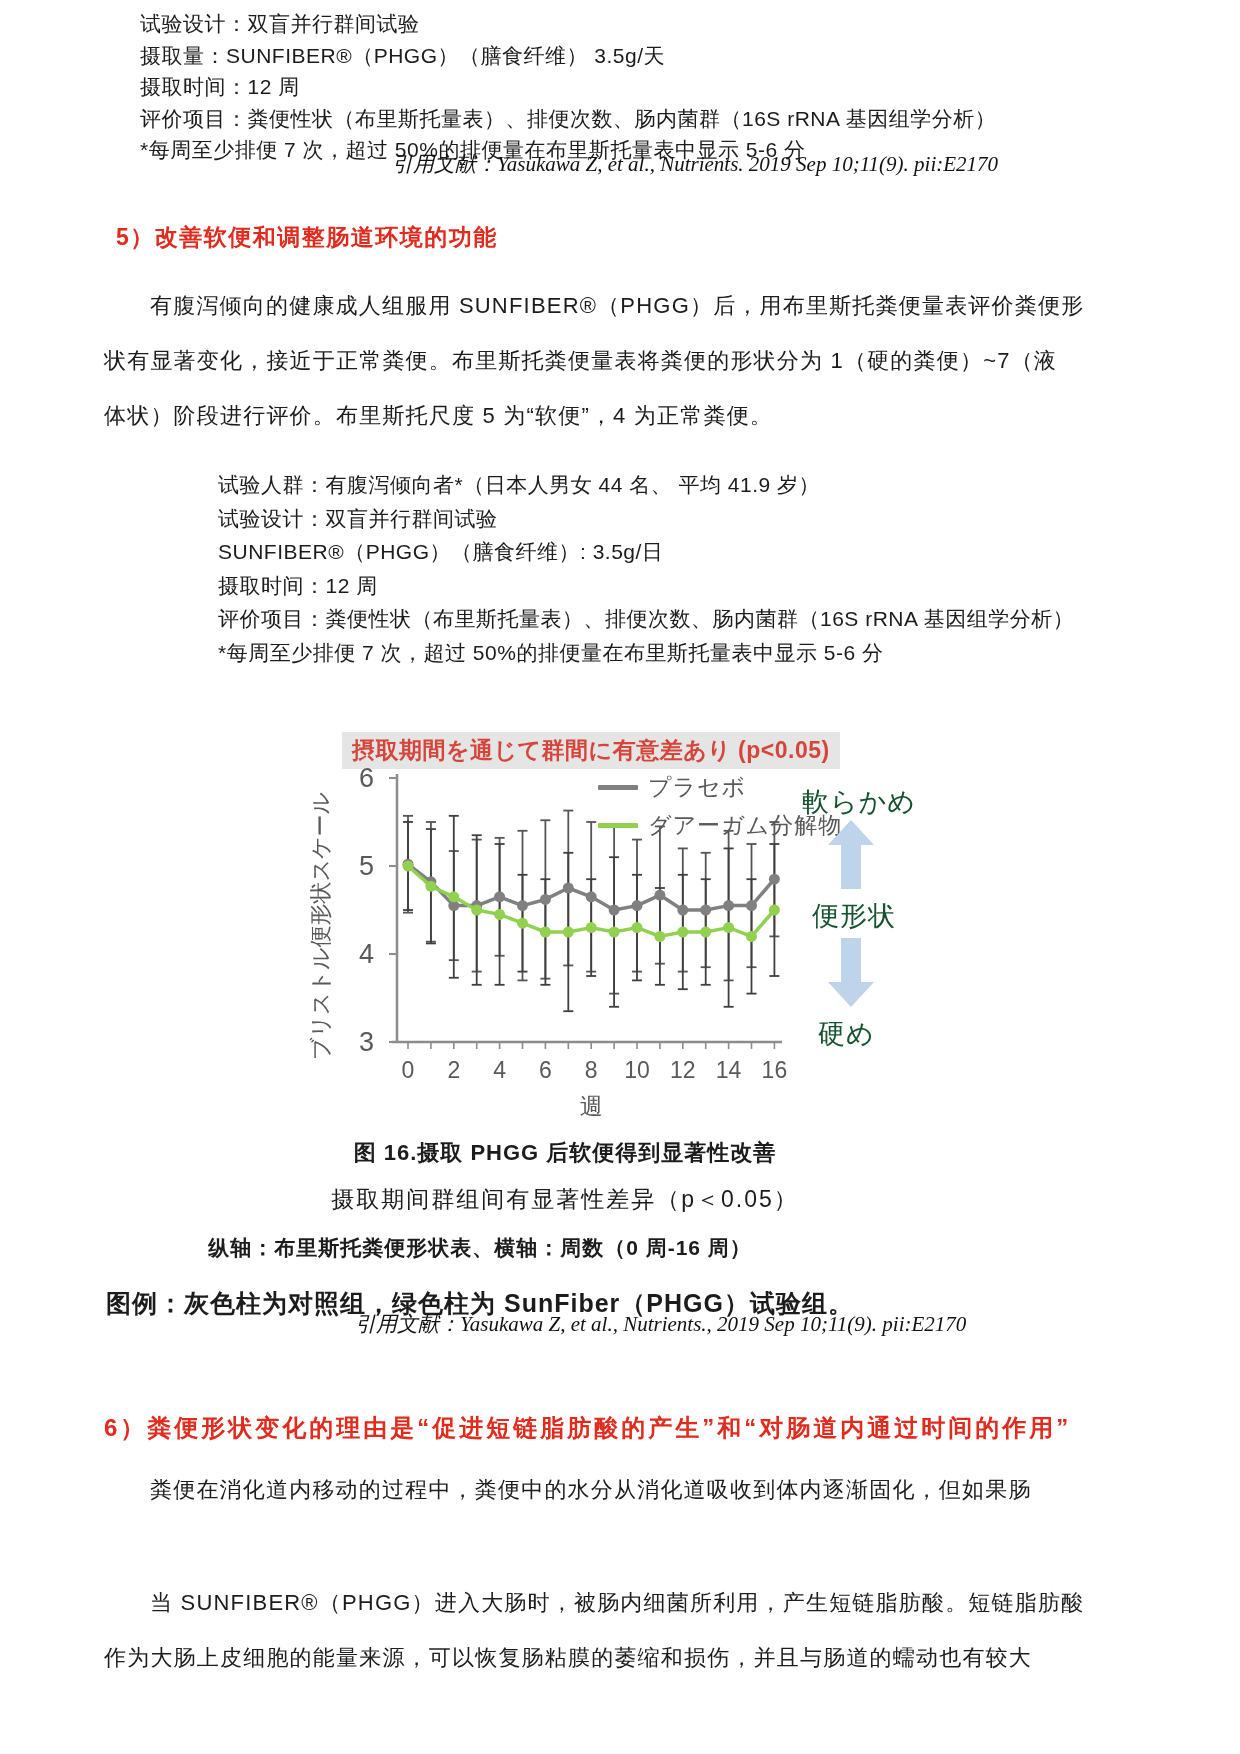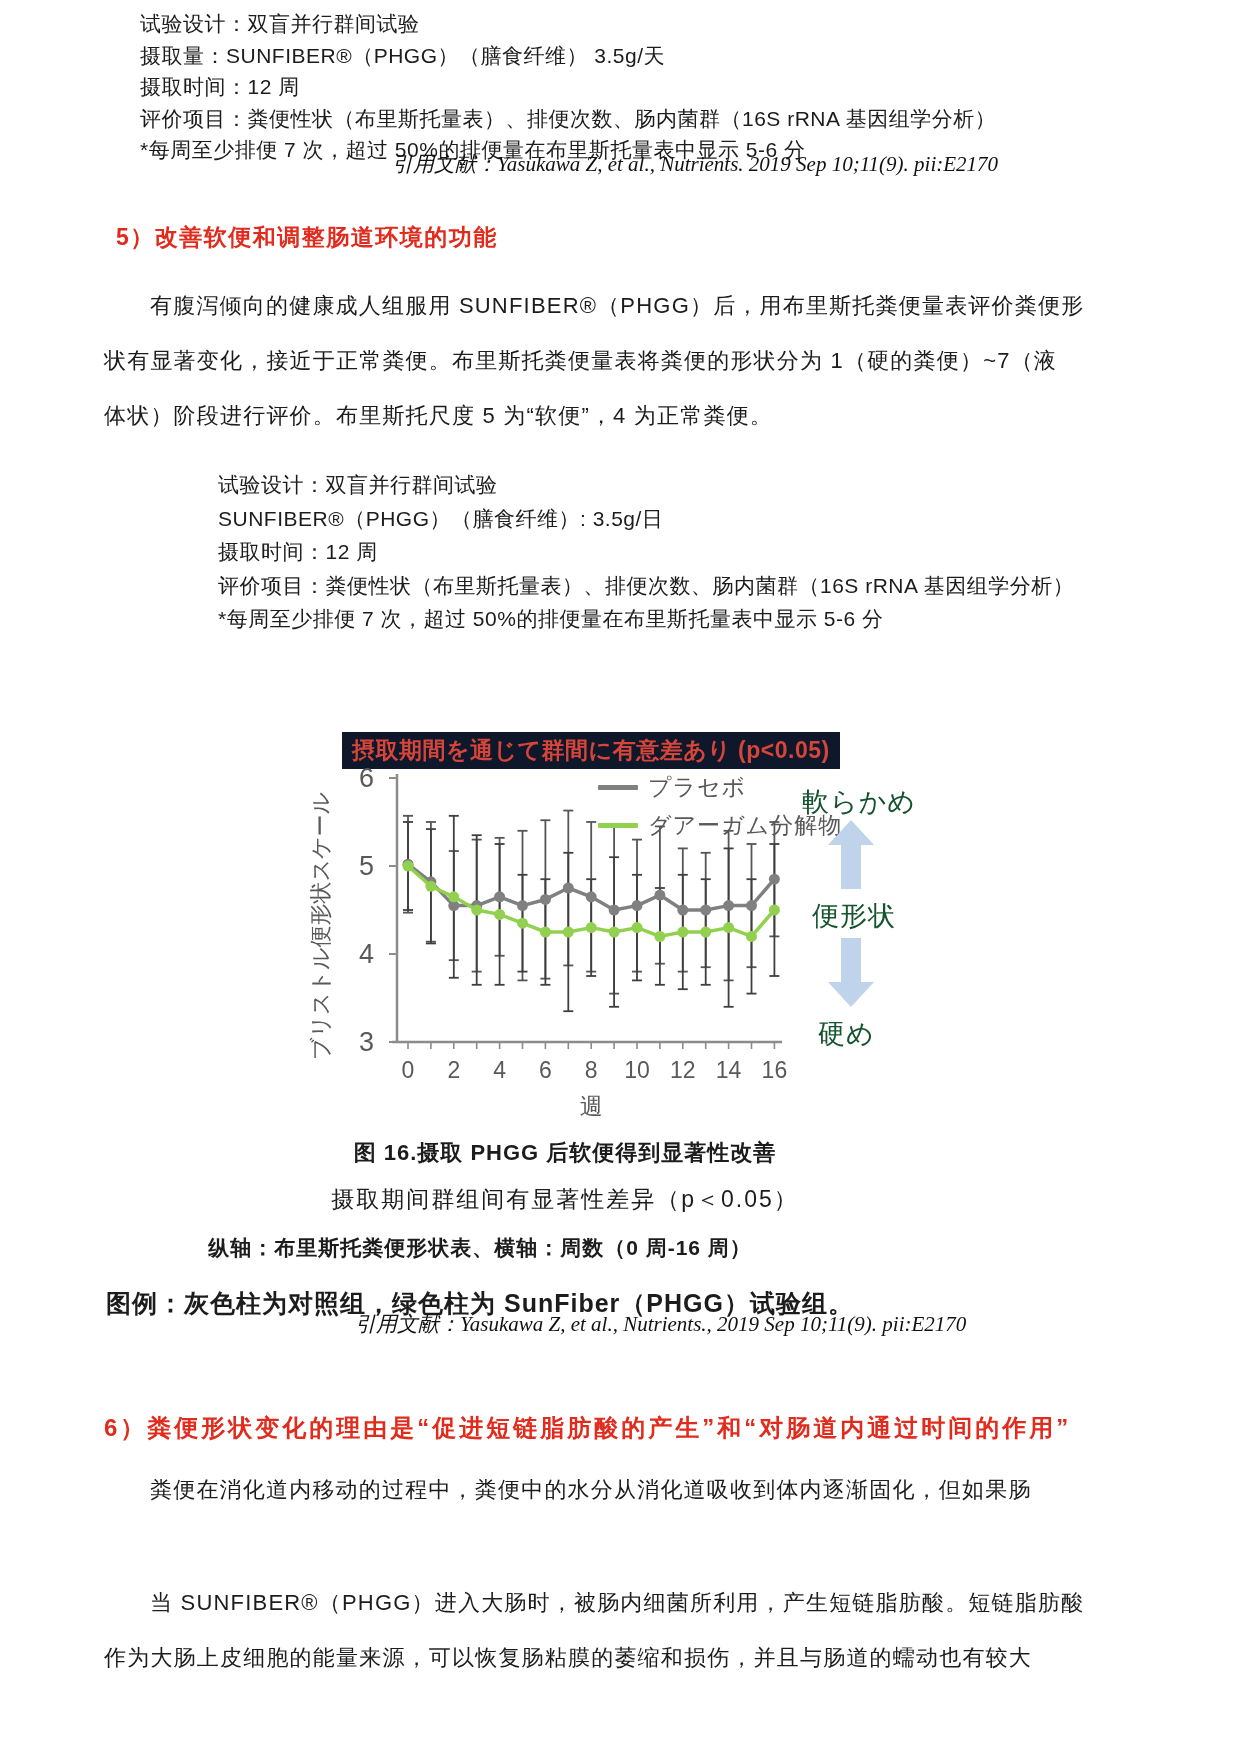--- a/index.html
+++ b/index.html
@@ -15,21 +15,21 @@
   .abs{position:absolute;}
   .topline{font-size:21px;line-height:31.5px;letter-spacing:0.5px;white-space:nowrap;}
   .studyline{font-size:21px;line-height:33.5px;letter-spacing:0.5px;white-space:nowrap;}
   .citation{font-family:"Liberation Serif", serif;font-style:italic;font-size:21px;white-space:nowrap;color:#111;}
   .red-heading{color:#e02b1d;font-weight:bold;font-size:23px;letter-spacing:1.5px;white-space:nowrap;}
   .bodyline{font-size:22px;letter-spacing:1.2px;white-space:nowrap;}
   .indent{padding-left:46px;}
   
   .chart-title{
     color:#d6453a;font-weight:bold;font-size:23px;letter-spacing:0.5px;
-    background:#0f172a;padding:3px 10px;white-space:nowrap;
+    background:#e5e5e5;padding:3px 10px;white-space:nowrap;
   }
   .legend-row{display:flex;align-items:center;margin-bottom:7px;}
   .legend-swatch{width:40px;height:5px;margin-right:10px;border-radius:1px;}
   .legend-label{font-size:23px;color:#595959;letter-spacing:1px;white-space:nowrap;}
   .side-label{font-size:27px;color:#14532d;letter-spacing:1px;white-space:nowrap;}
   .arrow{width:46px;}
   .arrow .head-up{width:0;height:0;margin:0 auto;border-left:23px solid transparent;border-right:23px solid transparent;border-bottom:25px solid #bfd3ea;}
   .arrow .head-down{width:0;height:0;margin:0 auto;border-left:23px solid transparent;border-right:23px solid transparent;border-top:25px solid #bfd3ea;}
   .arrow .body{width:20px;height:44px;background:#bfd3ea;margin:0 auto;}
   .cap-center{width:850px;text-align:center;}
@@ -53,20 +53,21 @@
 
   <div class="abs red-heading" style="left:116px;top:222px;">5）改善软便和调整肠道环境的功能</div>
 
   <div class="abs" style="left:104px;top:278px;">
     <div class="bodyline indent" style="height:55px;line-height:55px;">有腹泻倾向的健康成人组服用 SUNFIBER®（PHGG）后，用布里斯托粪便量表评价粪便形</div>
     <div class="bodyline" style="height:55px;line-height:55px;">状有显著变化，接近于正常粪便。布里斯托粪便量表将粪便的形状分为 1（硬的粪便）~7（液</div>
     <div class="bodyline" style="height:55px;line-height:55px;">体状）阶段进行评价。布里斯托尺度 5 为“软便”，4 为正常粪便。</div>
   </div>
 
   <div class="abs" style="left:218px;top:468px;">
+    <div class="studyline">试验人群：有腹泻倾向者*（日本人男女 44 名、 平均 41.9 岁）</div>
     <div class="studyline">试验设计：双盲并行群间试验</div>
     <div class="studyline">SUNFIBER®（PHGG）（膳食纤维）: 3.5g/日</div>
     <div class="studyline">摄取时间：12 周</div>
     <div class="studyline">评价项目：粪便性状（布里斯托量表）、排便次数、肠内菌群（16S rRNA 基因组学分析）</div>
     <div class="studyline">*每周至少排便 7 次，超过 50%的排便量在布里斯托量表中显示 5-6 分</div>
   </div>
 
   <div class="abs" style="left:300px;top:688px;width:920px;height:440px;">
     <div class="abs chart-title" style="left:42px;top:44px;">摂取期間を通じて群間に有意差あり (p&lt;0.05)</div>
 

